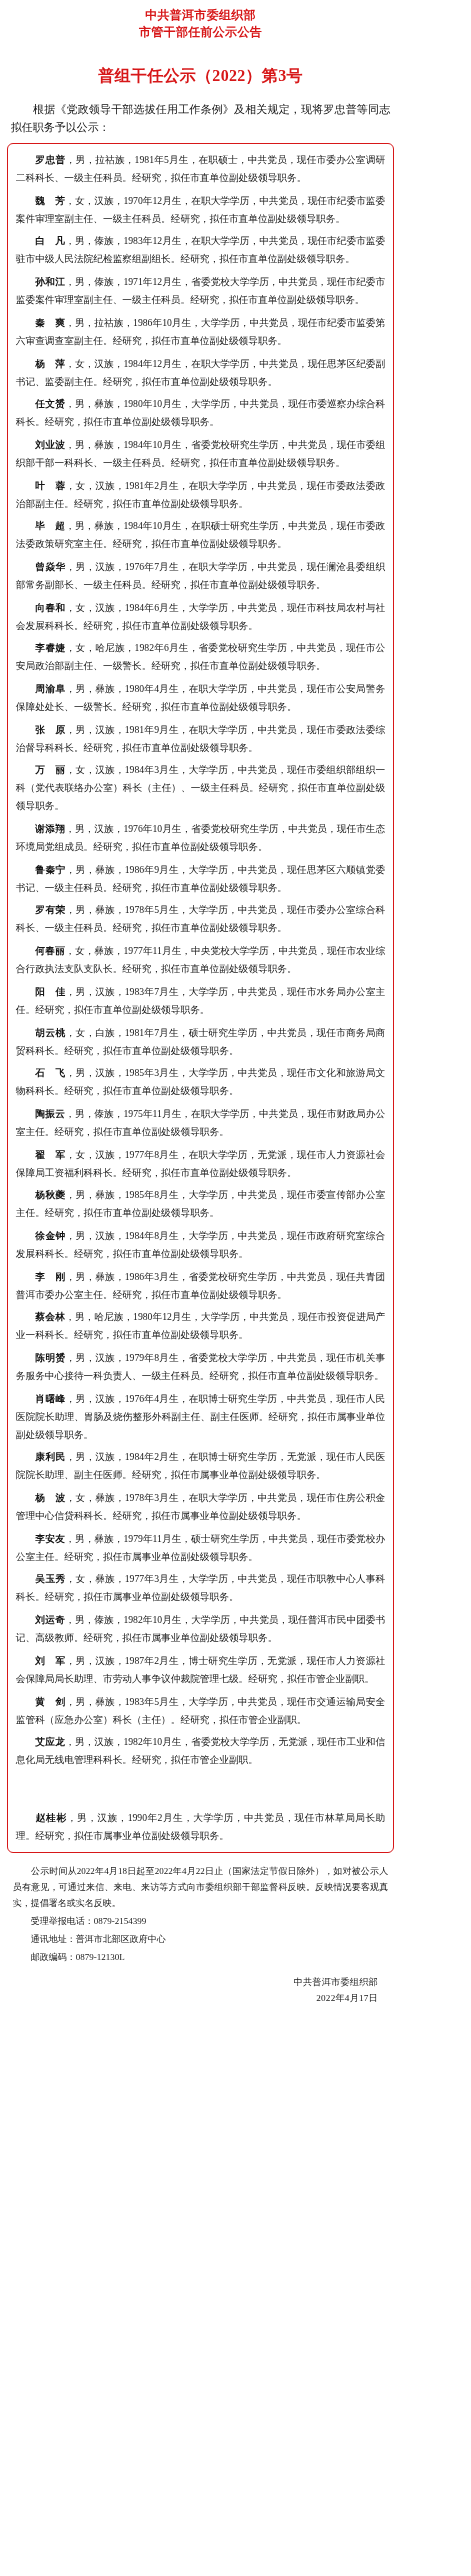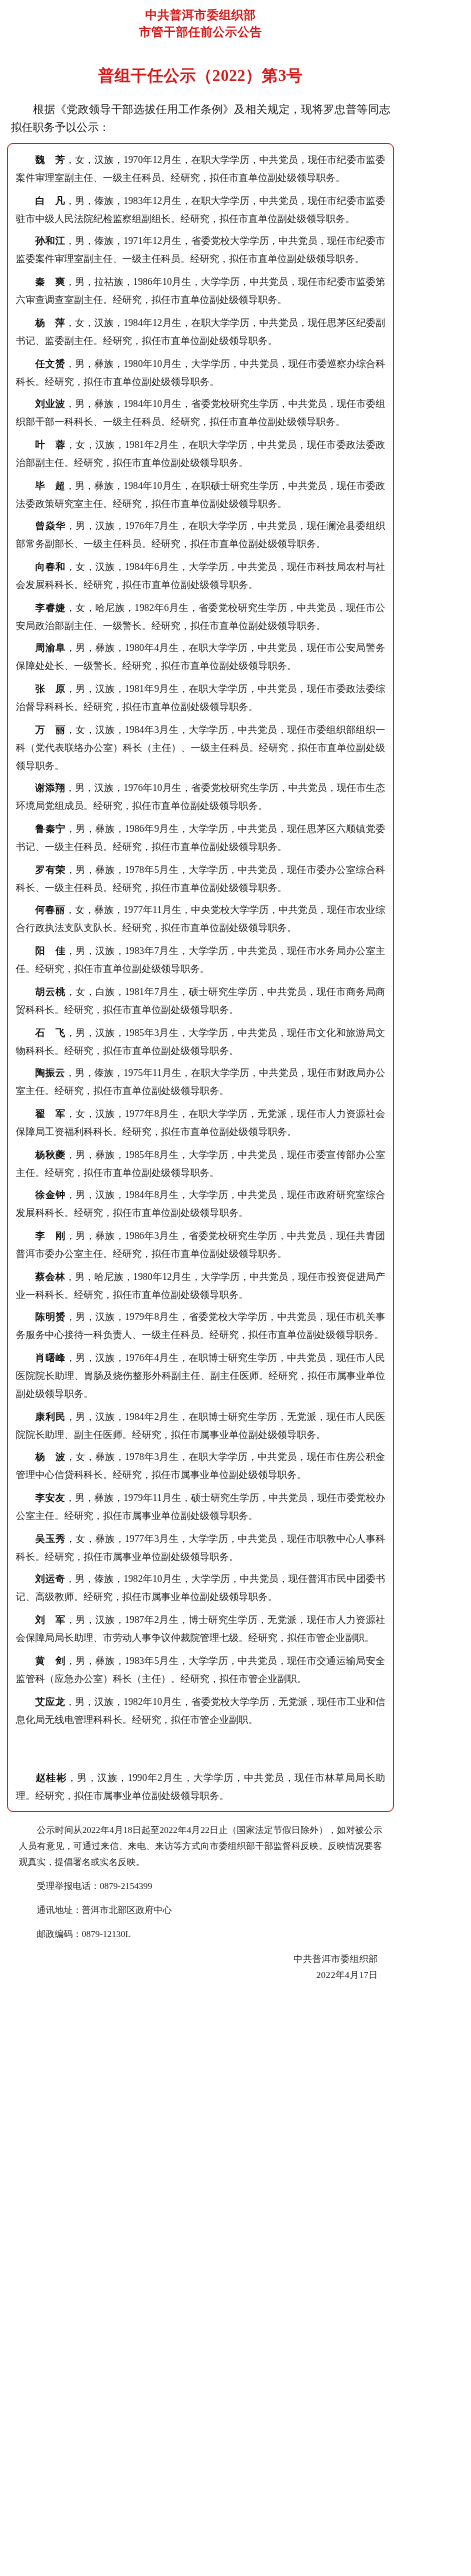--- a/index.html
+++ b/index.html
@@ -73,21 +73,21 @@
   }
   
   .footer-block {
     margin: 9.5px 10.8px 0 10.8px;
     font-size: 9px;
     line-height: 16px;
     text-align: justify;
     text-justify: inter-ideograph;
     color: #161616;
   }
-  .footer-block p { margin: 8px; }
+  .footer-block p { margin: 2px; }
   .footer-block .indent { display: inline-block; width: 2em; }
   .sign-block {
     margin: 9.5px 23px 0 0;
     text-align: right;
     font-size: 9.2px;
     line-height: 16px;
     color: #161616;
   }
   .sign-block .sign-org { letter-spacing: 0.2px; }
   .sign-block .sign-date { letter-spacing: 0.2px; text-align: right; }
@@ -103,20 +103,21 @@
     <div class="subtitle">市管干部任前公示公告</div>
     <div class="doc-number">普组干任公示（2022）第3号</div>
   </div>
 
   <div class="intro">
     <span class="indent"></span><span>根据《党政领导干部选拔任用工作条例》及相关规定，现将罗忠普等同志拟任职务予以公示：</span>
   </div>
 
   <div class="red-box">
 
+  <p class="entry"><span class="indent"></span><span class="name">罗忠普</span><span>，男，拉祜族，1981年5月生，在职硕士，中共党员，现任市委办公室调研二科科长、一级主任科员。经研究，拟任市直单位副处级领导职务。</span></p>
       <p class="entry"><span class="indent"></span><span class="name">魏　芳</span><span>，女，汉族，1970年12月生，在职大学学历，中共党员，现任市纪委市监委案件审理室副主任、一级主任科员。经研究，拟任市直单位副处级领导职务。</span></p>
       <p class="entry"><span class="indent"></span><span class="name">白　凡</span><span>，男，傣族，1983年12月生，在职大学学历，中共党员，现任市纪委市监委驻市中级人民法院纪检监察组副组长。经研究，拟任市直单位副处级领导职务。</span></p>
       <p class="entry"><span class="indent"></span><span class="name">孙和江</span><span>，男，傣族，1971年12月生，省委党校大学学历，中共党员，现任市纪委市监委案件审理室副主任、一级主任科员。经研究，拟任市直单位副处级领导职务。</span></p>
       <p class="entry"><span class="indent"></span><span class="name">秦　爽</span><span>，男，拉祜族，1986年10月生，大学学历，中共党员，现任市纪委市监委第六审查调查室副主任。经研究，拟任市直单位副处级领导职务。</span></p>
       <p class="entry"><span class="indent"></span><span class="name">杨　萍</span><span>，女，汉族，1984年12月生，在职大学学历，中共党员，现任思茅区纪委副书记、监委副主任。经研究，拟任市直单位副处级领导职务。</span></p>
       <p class="entry"><span class="indent"></span><span class="name">任文赟</span><span>，男，彝族，1980年10月生，大学学历，中共党员，现任市委巡察办综合科科长。经研究，拟任市直单位副处级领导职务。</span></p>
       <p class="entry"><span class="indent"></span><span class="name">刘业波</span><span>，男，彝族，1984年10月生，省委党校研究生学历，中共党员，现任市委组织部干部一科科长、一级主任科员。经研究，拟任市直单位副处级领导职务。</span></p>
       <p class="entry"><span class="indent"></span><span class="name">叶　蓉</span><span>，女，汉族，1981年2月生，在职大学学历，中共党员，现任市委政法委政治部副主任。经研究，拟任市直单位副处级领导职务。</span></p>
       <p class="entry"><span class="indent"></span><span class="name">毕　超</span><span>，男，彝族，1984年10月生，在职硕士研究生学历，中共党员，现任市委政法委政策研究室主任。经研究，拟任市直单位副处级领导职务。</span></p>
       <p class="entry"><span class="indent"></span><span class="name">曾焱华</span><span>，男，汉族，1976年7月生，在职大学学历，中共党员，现任澜沧县委组织部常务副部长、一级主任科员。经研究，拟任市直单位副处级领导职务。</span></p>

